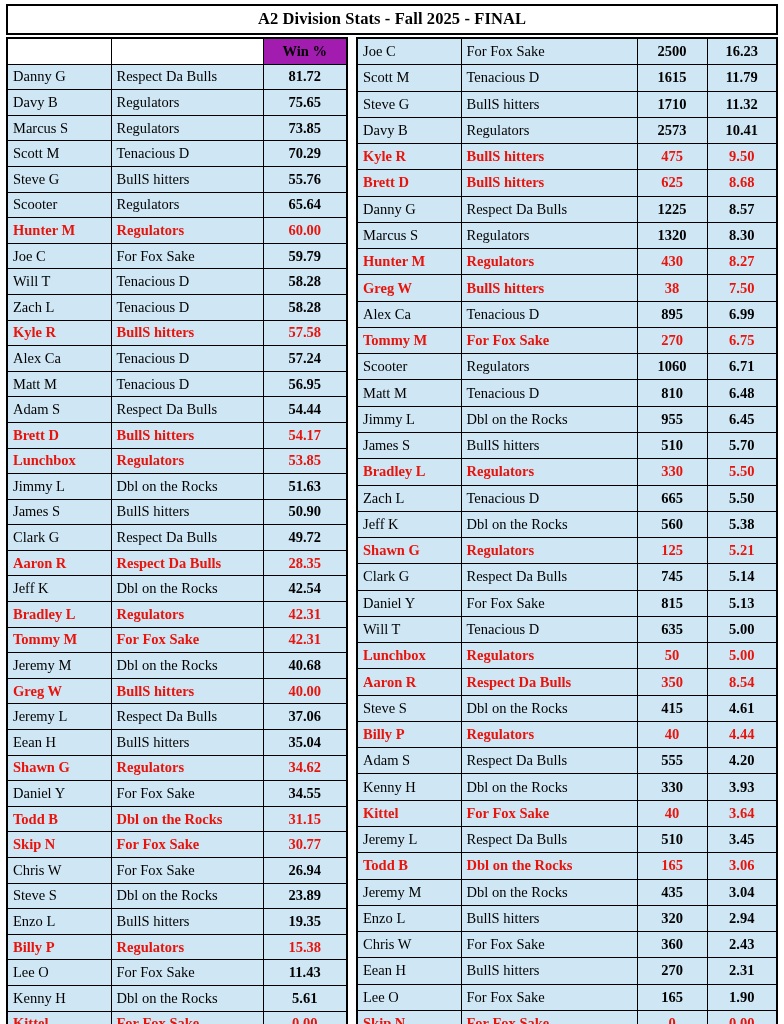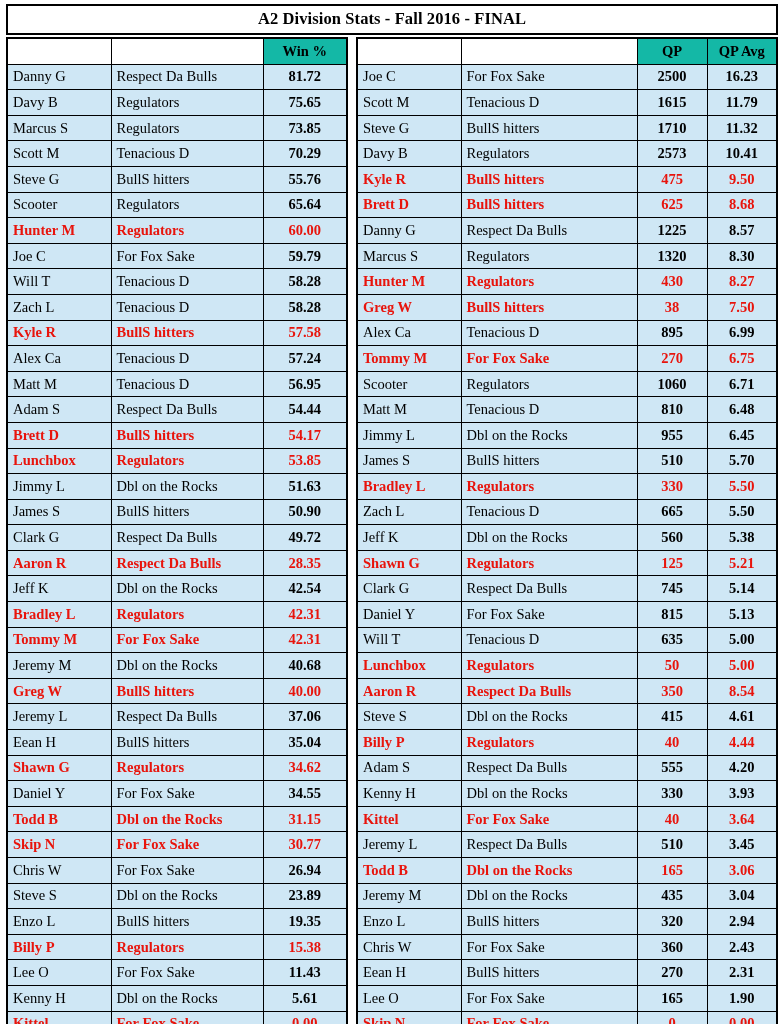--- a/index.html
+++ b/index.html
@@ -46,21 +46,21 @@
   td, th {
     border: 1px solid #000;
     font-size: 14.5px;
     height: 24.6px;
     padding: 0 5px;
     white-space: nowrap;
     overflow: hidden;
     background: #cfe7f5;
   }
   .hdr td {
-    background: #14b8a6;
+    background: #a21caf;
     font-weight: bold;
     text-align: center;
   }
   .hdr td.blank {
     background: #ffffff;
   }
   
   .tbl-left { width: 342px; }
   .tbl-left col.c-name { width: 104px; }
   .tbl-left col.c-team { width: 152px; }
@@ -81,21 +81,21 @@
     color: #e8140c;
     font-weight: bold;
   }
   tr.hl td.team { font-weight: bold; }
 </style>
 </head>
 <body>
 
 <div class="page">
 
-  <div class="title-bar">A2 Division Stats - Fall 2016 - FINAL</div>
+  <div class="title-bar">A2 Division Stats - Fall 2025 - FINAL</div>
 
   <div class="tables">
 
     <table class="tbl-left">
       <colgroup>
         <col class="c-name">
           <col class="c-team">
           <col class="c-val">
       </colgroup>
       <tbody id="left-body">
@@ -298,26 +298,20 @@
     </table>
 
     <table class="tbl-right">
       <colgroup>
         <col class="c-name">
           <col class="c-team">
           <col class="c-qp">
           <col class="c-avg">
       </colgroup>
       <tbody id="right-body">
-        <tr class="hdr">
-          <td class="blank"></td>
-          <td class="blank"></td>
-          <td>QP</td>
-          <td>QP Avg</td>
-        </tr>
       <tr>
             <td>Joe C</td>
             <td class="team">For Fox Sake</td>
             <td class="num">2500</td>
             <td class="num">16.23</td>
           </tr>
           <tr>
             <td>Scott M</td>
             <td class="team">Tenacious D</td>
             <td class="num">1615</td>

